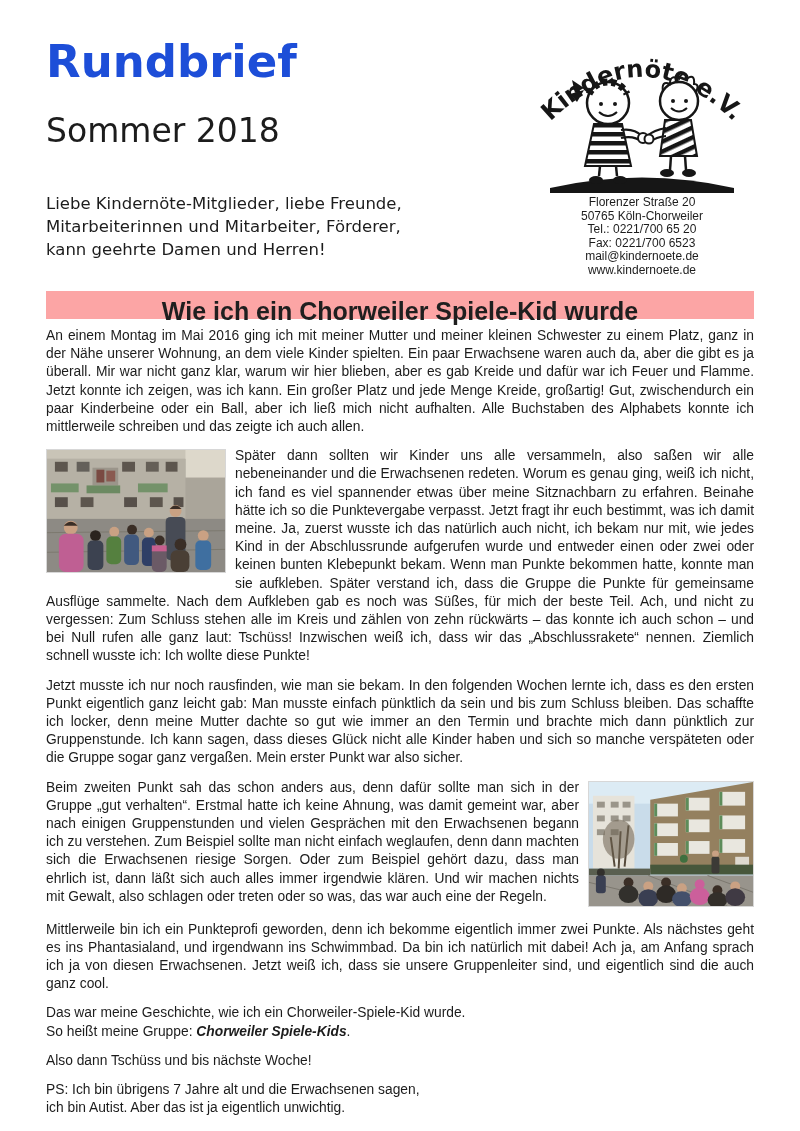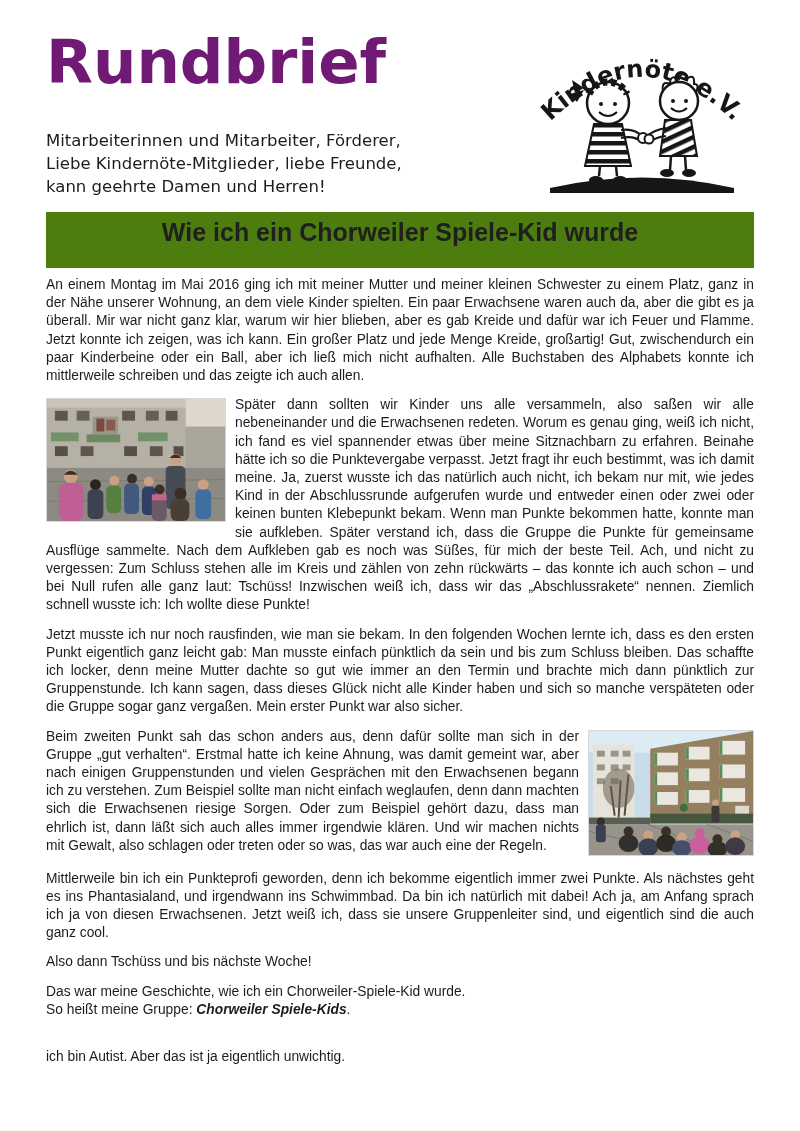--- a/index.html
+++ b/index.html
@@ -2,52 +2,53 @@
 <html lang="de"><head>
 <meta charset="utf-8">
 <style>
   html,body{margin:0;padding:0;background:#ffffff;}
   body{width:800px;height:1131px;font-family:"Liberation Sans",sans-serif;color:#1c1c1c;}
   .page{box-sizing:border-box;width:800px;height:1131px;padding:38px 46px 0 46px;overflow:hidden;background:#fff;}
 
   
   .header{display:flex;justify-content:space-between;align-items:flex-start;}
   .header-left{width:470px;}
-  .nl-title{font-family:"DejaVu Sans",sans-serif;font-weight:bold;font-size:61px;line-height:48px;color:#701a75;letter-spacing:0px;}
+  .nl-title{font-family:"DejaVu Sans",sans-serif;font-weight:bold;font-size:45px;line-height:48px;color:#1d4ed8;letter-spacing:0px;}
   .nl-issue{font-family:"DejaVu Sans",sans-serif;font-size:33px;line-height:36px;color:#1c1c1c;margin-top:27px;}
   .greeting{margin-top:43px;font-family:"DejaVu Sans",sans-serif;font-size:16.5px;line-height:23px;color:#1c1c1c;}
   .header-right{width:224px;flex-shrink:0;text-align:center;margin-top:4px;}
   .logo-svg{display:block;margin:0 auto;}
   .address{margin-top:2px;font-size:12px;line-height:13.5px;color:#1c1c1c;}
 
   
-  .banner{margin-top:14px;background:#4d7c0f;height:56px;line-height:40px;text-align:center;
+  .banner{margin-top:14px;background:#fca5a5;height:28px;line-height:40px;text-align:center;
           font-weight:bold;font-size:25px;color:#1f1f1f;}
 
   
   .bodytext{font-size:13.8px;line-height:18.2px;text-align:justify;margin:11px 0 0 0;}
   .bodytext.first{margin-top:8px;}
   .photo-left{float:left;width:180px;height:124px;margin:2px 9px 3px 0;border:1px solid #d7d7d7;box-sizing:border-box;}
   .photo-right{float:right;width:166px;height:126px;margin:2px 0 3px 9px;border:1px solid #d7d7d7;box-sizing:border-box;}
   .photo-left svg,.photo-right svg{display:block;width:100%;height:100%;}
   .plain{text-align:left;}
   .groupname{font-weight:bold;font-style:italic;}
   .clearfix::after{content:"";display:block;clear:both;}
 </style>
 </head>
 <body>
 
 <div class="page">
 
   <div class="header">
     <div class="header-left">
       <div class="nl-title">Rundbrief</div>
+      <div class="nl-issue">Sommer 2018</div>
       <div class="greeting">
+        <div>Liebe Kindernöte-Mitglieder, liebe Freunde,</div>
         <div>Mitarbeiterinnen und Mitarbeiter, Förderer,</div>
-        <div>Liebe Kindernöte-Mitglieder, liebe Freunde,</div>
         <div>kann geehrte Damen und Herren!</div>
       </div>
     </div>
 
     <div class="header-right">
 
       <svg class="logo-svg" width="224" height="152" viewBox="0 0 224 152">
         <defs>
           <pattern id="hstripe" width="8" height="9" patternUnits="userSpaceOnUse">
             <rect width="8" height="9" fill="#ffffff"></rect>
@@ -92,20 +93,28 @@
         <circle cx="71" cy="62" r="2" fill="#161616"></circle>
         <circle cx="85" cy="62" r="2" fill="#161616"></circle>
         <path d="M69,70 Q78,78 87,70" stroke="#161616" stroke-width="2" fill="none"></path>
 
         <circle cx="149" cy="59" r="19" fill="#ffffff" stroke="#161616" stroke-width="2.5"></circle>
         <path d="M133,50 Q131,38 140,42 Q140,32 149,37 Q152,28 158,36 Q165,32 164,42 Q170,42 166,50" stroke="#161616" stroke-width="2" fill="none"></path>
         <circle cx="143" cy="59" r="2" fill="#161616"></circle>
         <circle cx="156" cy="59" r="2" fill="#161616"></circle>
         <path d="M141,66 Q149,73 157,66" stroke="#161616" stroke-width="2" fill="none"></path>
       </svg>
+      <div class="address">
+        <div>Florenzer Straße 20</div>
+        <div>50765 Köln-Chorweiler</div>
+        <div>Tel.: 0221/700 65 20</div>
+        <div>Fax: 0221/700 6523</div>
+        <div>mail@kindernoete.de</div>
+        <div>www.kindernoete.de</div>
+      </div>
     </div>
   </div>
 
   <div class="banner">Wie ich ein Chorweiler Spiele-Kid wurde</div>
 
   <p class="bodytext first">An einem Montag im Mai 2016 ging ich mit meiner Mutter und meiner kleinen Schwester zu einem Platz, ganz in der Nähe unserer Wohnung, an dem viele Kinder spielten. Ein paar Erwachsene waren auch da, aber die gibt es ja überall. Mir war nicht ganz klar, warum wir hier blieben, aber es gab Kreide und dafür war ich Feuer und Flamme. Jetzt konnte ich zeigen, was ich kann. Ein großer Platz und jede Menge Kreide, großartig! Gut, zwischendurch ein paar Kinderbeine oder ein Ball, aber ich ließ mich nicht aufhalten. Alle Buchstaben des Alphabets konnte ich mittlerweile schreiben und das zeigte ich auch allen.</p>
 
   <p class="bodytext clearfix">
     <span class="photo-left">
 
@@ -225,25 +234,25 @@
           <ellipse cx="130" cy="120" rx="10" ry="8" fill="#332f2a"></ellipse>
         <circle cx="148" cy="106" r="5" fill="#caa183"></circle>
           <ellipse cx="148" cy="117" rx="10" ry="9" fill="#403a44"></ellipse>
       </svg>
     </span>
     <span>Beim zweiten Punkt sah das schon anders aus, denn dafür sollte man sich in der Gruppe „gut verhalten“. Erstmal hatte ich keine Ahnung, was damit gemeint war, aber nach einigen Gruppenstunden und vielen Gesprächen mit den Erwachsenen begann ich zu verstehen. Zum Beispiel sollte man nicht einfach weglaufen, denn dann machten sich die Erwachsenen riesige Sorgen. Oder zum Beispiel gehört dazu, dass man ehrlich ist, dann läßt sich auch alles immer irgendwie klären. Und wir machen nichts mit Gewalt, also schlagen oder treten oder so was, das war auch eine der Regeln.</span>
   </p>
 
   <p class="bodytext">Mittlerweile bin ich ein Punkteprofi geworden, denn ich bekomme eigentlich immer zwei Punkte. Als nächstes geht es ins Phantasialand, und irgendwann ins Schwimmbad. Da bin ich natürlich mit dabei! Ach ja, am Anfang sprach ich ja von diesen Erwachsenen. Jetzt weiß ich, dass sie unsere Gruppenleiter sind, und eigentlich sind die auch ganz cool.</p>
 
-  <p class="bodytext plain">Also dann Tschüss und bis nächste Woche!</p>
-
   <p class="bodytext plain">
     <span>Das war meine Geschichte, wie ich ein Chorweiler-Spiele-Kid wurde.</span><br>
     <span>So heißt meine Gruppe: </span><span class="groupname">Chorweiler Spiele-Kids</span><span>.</span>
   </p>
 
+  <p class="bodytext plain">Also dann Tschüss und bis nächste Woche!</p>
+
   <p class="bodytext plain">
-    <br>
+    <span>PS: Ich bin übrigens 7 Jahre alt und die Erwachsenen sagen,</span><br>
     <span>ich bin Autist. Aber das ist ja eigentlich unwichtig.</span>
   </p>
 
 </div>
 
 </body></html>

